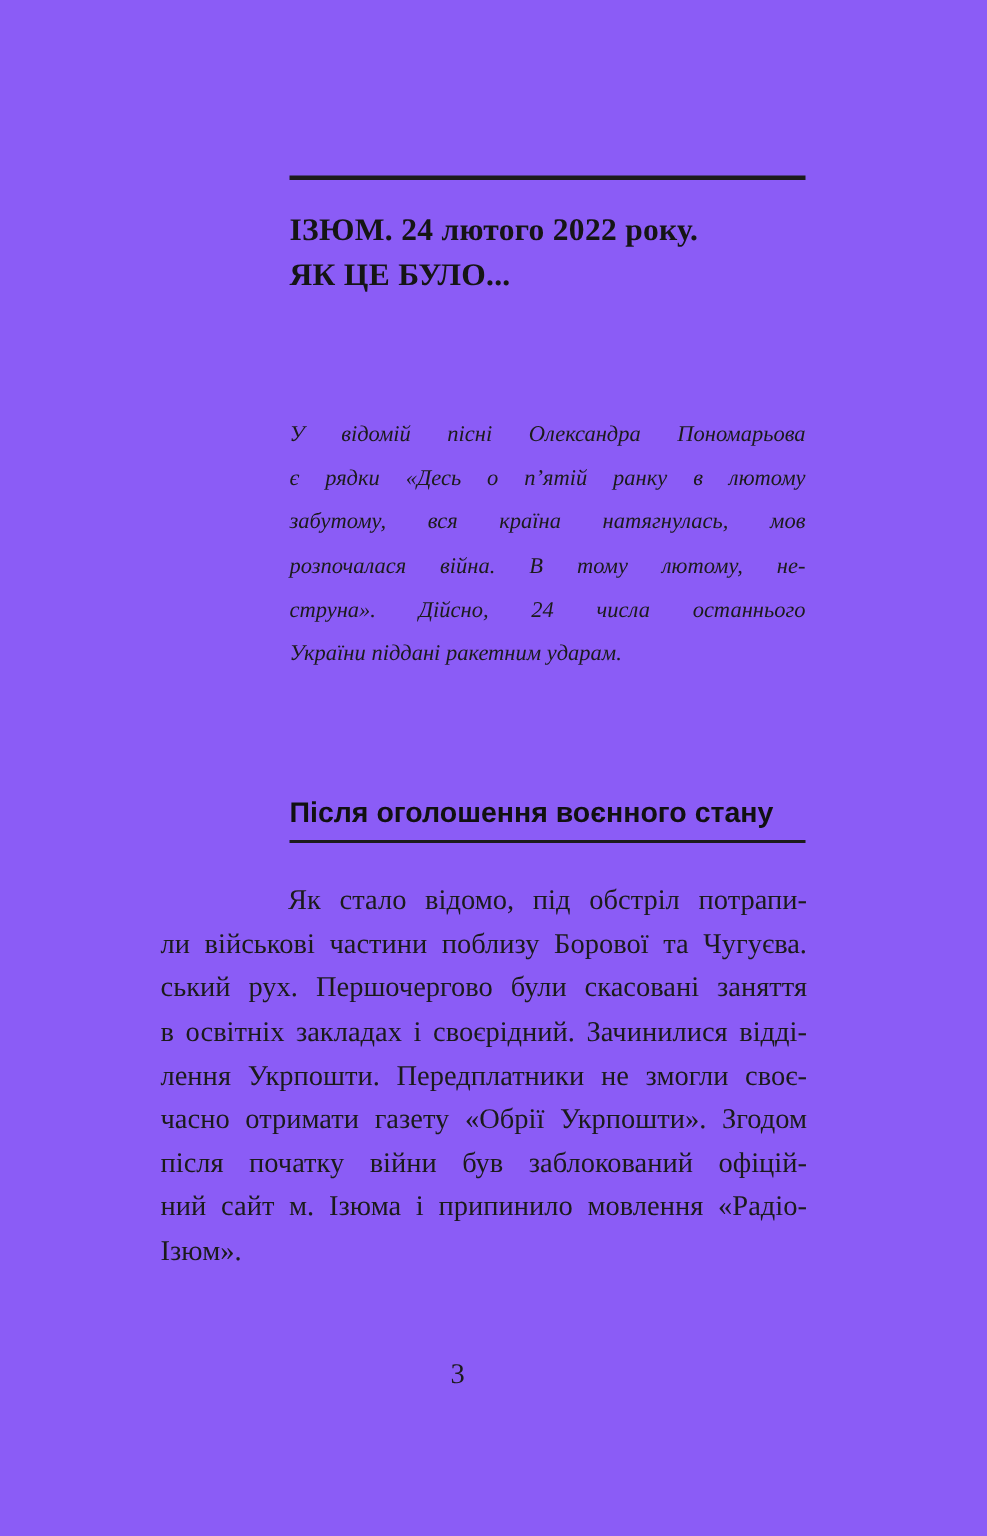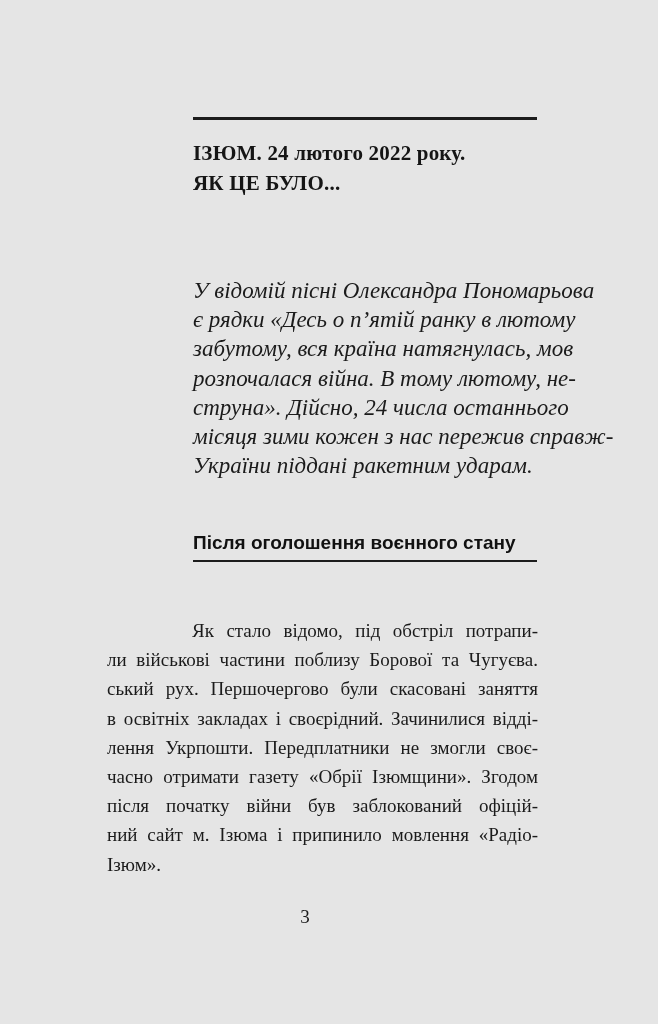--- a/index.html
+++ b/index.html
@@ -1,20 +1,20 @@
 <!DOCTYPE html>
 <html lang="uk"><head>
 <meta charset="utf-8">
 <style>
   html, body { margin: 0; padding: 0; background: #ffffff; }
   .page {
     position: relative;
     width: 658px;
     height: 1024px;
-    background: #e5e5e5;
+    background: #8b5cf6;
     color: #1b1b1b;
     overflow: hidden;
   }
   .rule {
     position: absolute;
     background: #1c1c1c;
   }
   .top-rule { left: 193px; top: 117px; width: 344px; height: 3px; }
   .heading-rule { left: 193px; top: 560px; width: 344px; height: 2px; }
 
@@ -27,21 +27,21 @@
     line-height: 30px;
     letter-spacing: 0.2px;
     color: #151515;
   }
 
   .quote {
     position: absolute;
     left: 193px; top: 276px; width: 344px;
     font-family: "Liberation Serif", serif;
     font-style: italic;
-    font-size: 23px;
+    font-size: 15px;
     line-height: 29.2px;
     color: #1b1b1b;
   }
 
   .jline {
     text-align: justify;
     text-align-last: justify;
     text-justify: inter-word;
     white-space: nowrap;
   }
@@ -56,21 +56,21 @@
     left: 193px; top: 531px; width: 344px;
     font-family: Liberation Sans, sans-serif;
     font-weight: bold;
     font-size: 19px;
     line-height: 24px;
     color: #111111;
   }
 
   .body-text {
     position: absolute;
-    left: 107px; top: 616px; width: 431px;
+    left: 107px; top: 586px; width: 431px;
     font-family: "Liberation Serif", serif;
     font-size: 19px;
     line-height: 29.2px;
     color: #1b1b1b;
   }
   .body-text .indent {
     padding-left: 85px;
     box-sizing: border-box;
   }
 
@@ -94,34 +94,33 @@
     <div>ІЗЮМ. 24 лютого 2022 року.</div>
     <div>ЯК ЦЕ БУЛО...</div>
   </div>
 
   <div class="quote">
     <div class="jline">У відомій пісні Олександра Пономарьова</div>
     <div class="jline">є рядки «Десь о п’ятій ранку в лютому</div>
     <div class="jline">забутому, вся країна натягнулась, мов</div>
     <div class="jline">розпочалася війна. В тому лютому, не-</div>
     <div class="jline">струна». Дійсно, 24 числа останнього</div>
-    <div class="jline">місяця зими кожен з нас пережив справж-</div>
     <div class="lastline">України піддані ракетним ударам.</div>
   </div>
 
   <div class="section-heading">Після оголошення воєнного стану</div>
   <div class="rule heading-rule"></div>
 
   <div class="body-text">
     <div class="jline indent">Як стало відомо, під обстріл потрапи-</div>
     <div class="jline">ли військові частини поблизу Борової та Чугуєва.</div>
     <div class="jline">ський рух. Першочергово були скасовані заняття</div>
     <div class="jline">в освітніх закладах і своєрідний. Зачинилися відді-</div>
     <div class="jline">лення Укрпошти. Передплатники не змогли своє-</div>
-    <div class="jline">часно отримати газету «Обрії Ізюмщини». Згодом</div>
+    <div class="jline">часно отримати газету «Обрії Укрпошти». Згодом</div>
     <div class="jline">після початку війни був заблокований офіцій-</div>
     <div class="jline">ний сайт м. Ізюма і припинило мовлення «Радіо-</div>
     <div class="lastline">Ізюм».</div>
   </div>
 
   <div class="folio">3</div>
 
 </div>
 
 </body></html>

